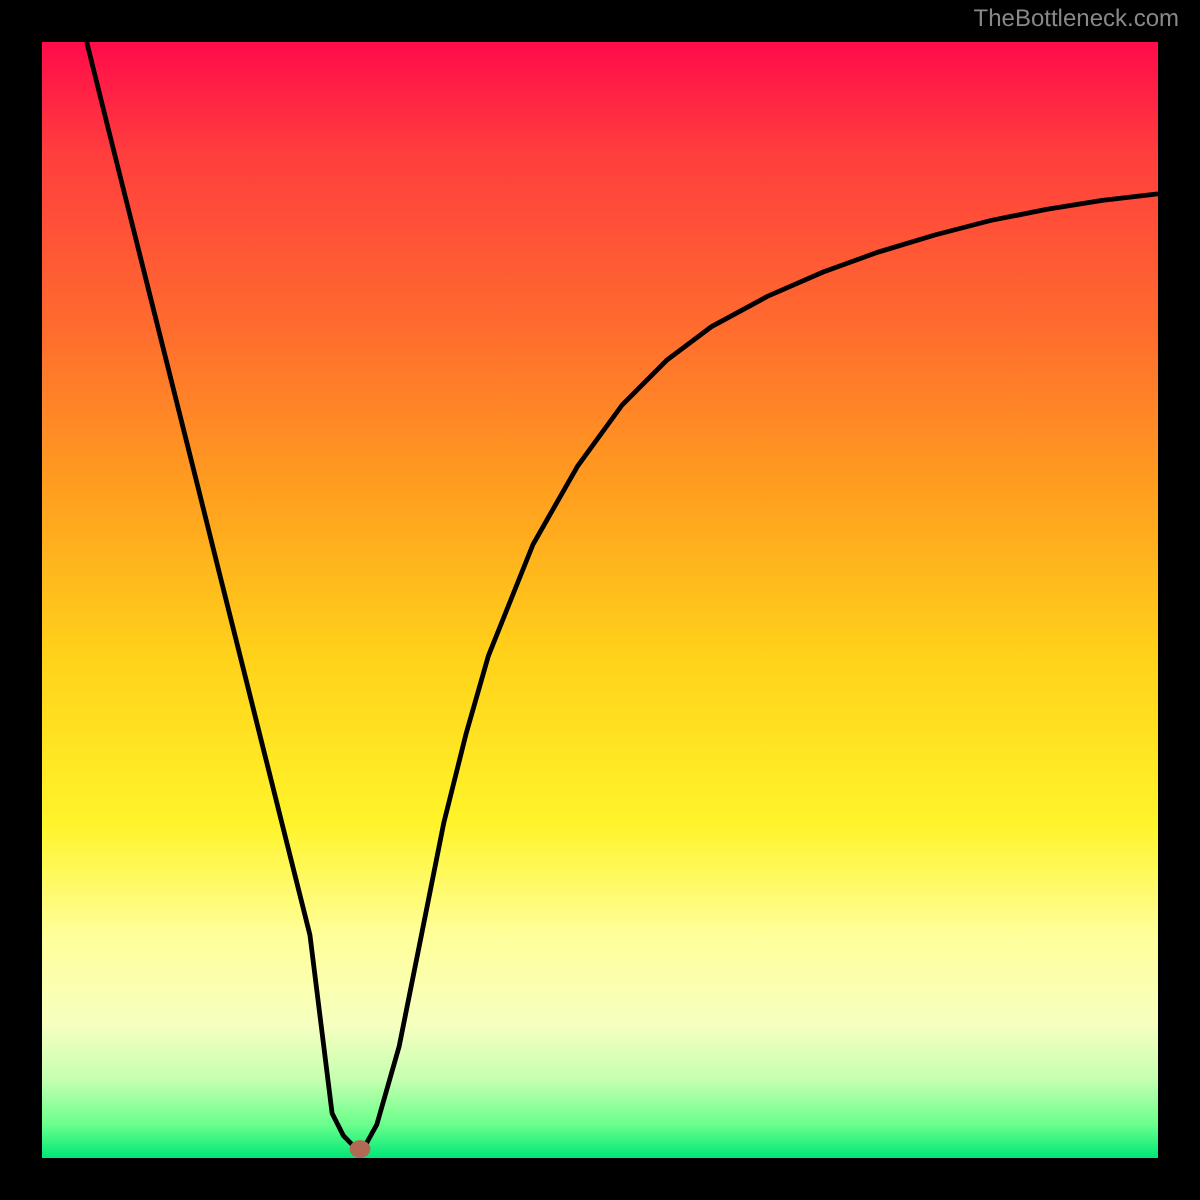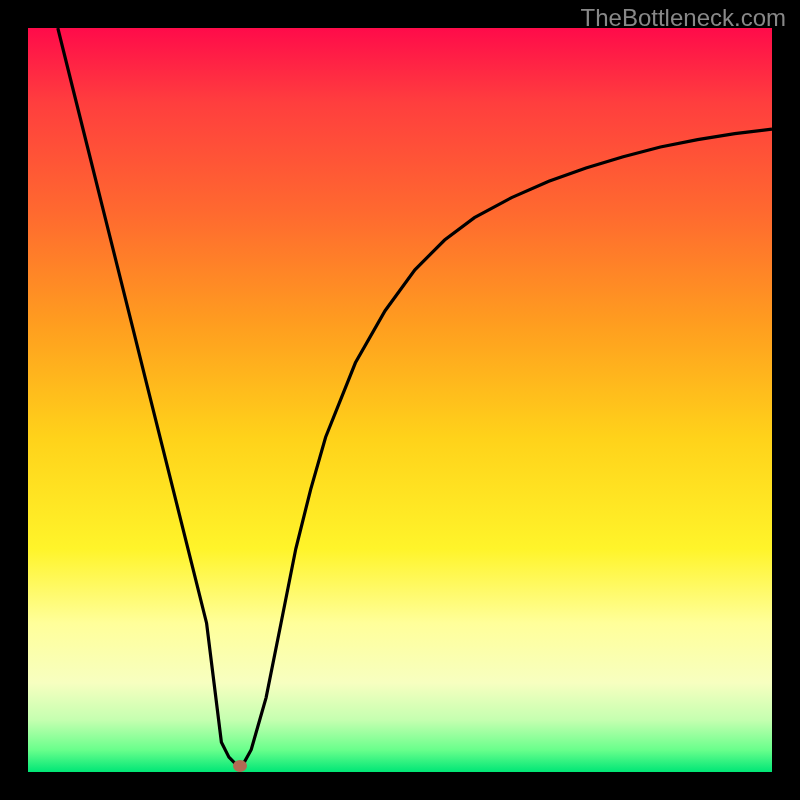--- a/index.html
+++ b/index.html
@@ -9,21 +9,21 @@
     height: 800px;
     background: #000;
     position: relative;
   }
   .watermark {
     position: absolute;
     top: 4px;
     right: 14px;
     color: #888;
     font-family: Arial, Helvetica, sans-serif;
-    font-size: 24px;
+    font-size: 16px;
     z-index: 5;
   }
   .plot-area {
     position: absolute;
     left: 28px;
     top: 28px;
     width: 744px;
     height: 744px;
     background: linear-gradient(to bottom,
       #ff0b4a 0%,

